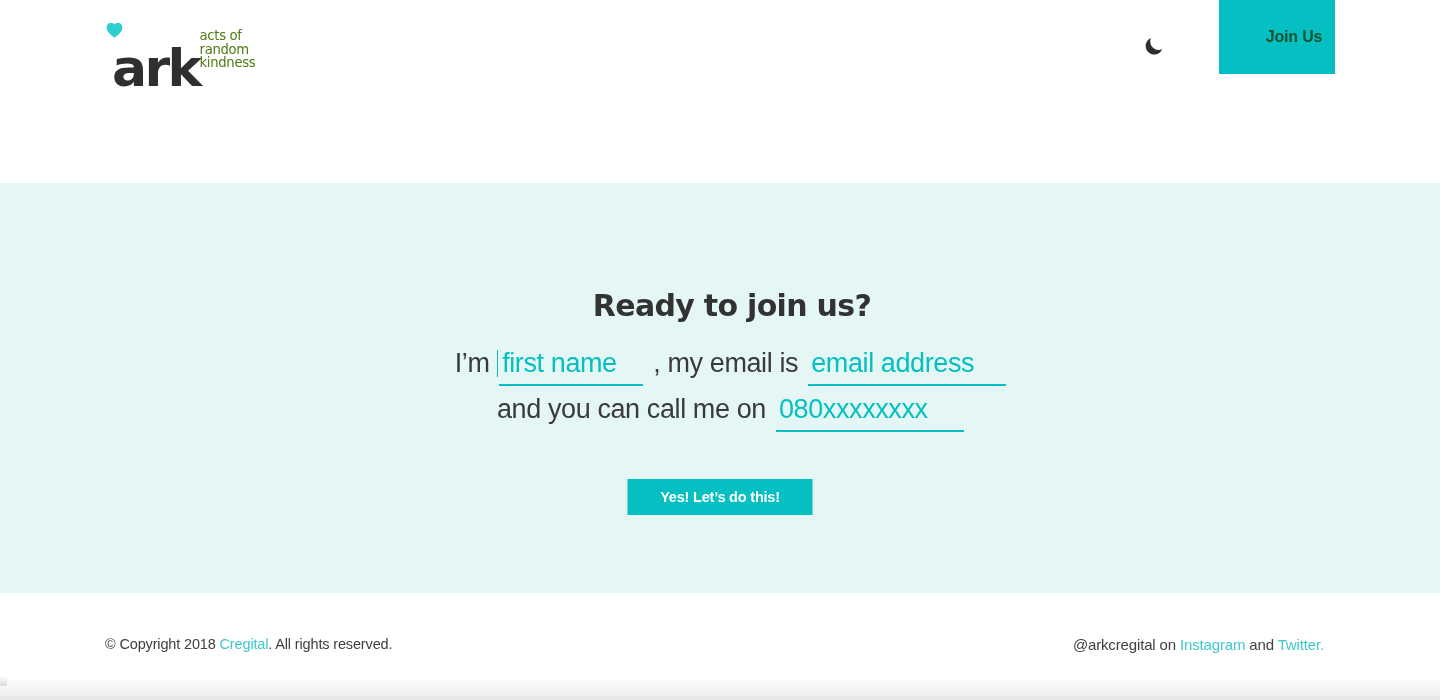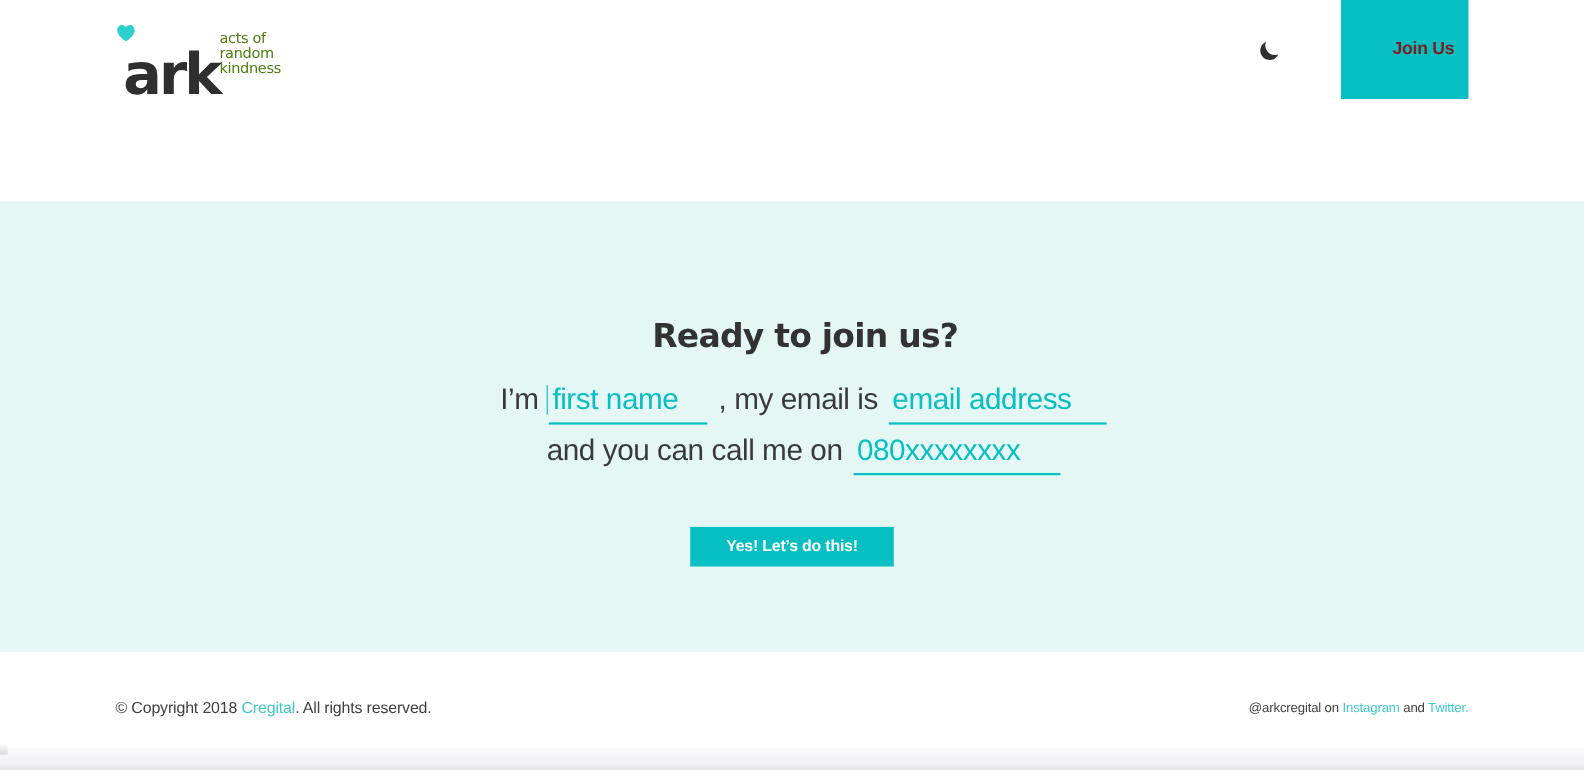--- a/index.html
+++ b/index.html
@@ -89,24 +89,24 @@
     text-decoration: none;
     letter-spacing: -0.2px;
     cursor: pointer;
     margin-right: 76px;
   }
   .join-btn {
     position: absolute;
     right: 105px;
     top: 0;
     width: 116px;
-    height: 90px;
+    height: 74px;
     background: #05bfc2;
     border: 0;
-    color: #7f1d1d;
+    color: #14532d;
     font-family: "Liberation Sans", sans-serif;
     font-size: 16px;
     font-weight: bold;
     letter-spacing: -0.2px;
     cursor: pointer;
     display: flex;
     align-items: center;
     justify-content: center;
     padding-left: 40px;
   }
@@ -202,23 +202,23 @@
   .footer-left {
     position: absolute;
     left: 105px;
     top: 43px;
     font-size: 14.5px;
     color: #3f3f3f;
     letter-spacing: -0.15px;
   }
   .footer-right {
     position: absolute;
-    right: 105px;
+    right: 116px;
     top: 43px;
-    font-size: 12px;
+    font-size: 15px;
     color: #3f3f3f;
     letter-spacing: -0.15px;
   }
   .flink {
     color: #3fc9cc;
     text-decoration: none;
     cursor: pointer;
   }
   .bottom-band {
     position: absolute;

